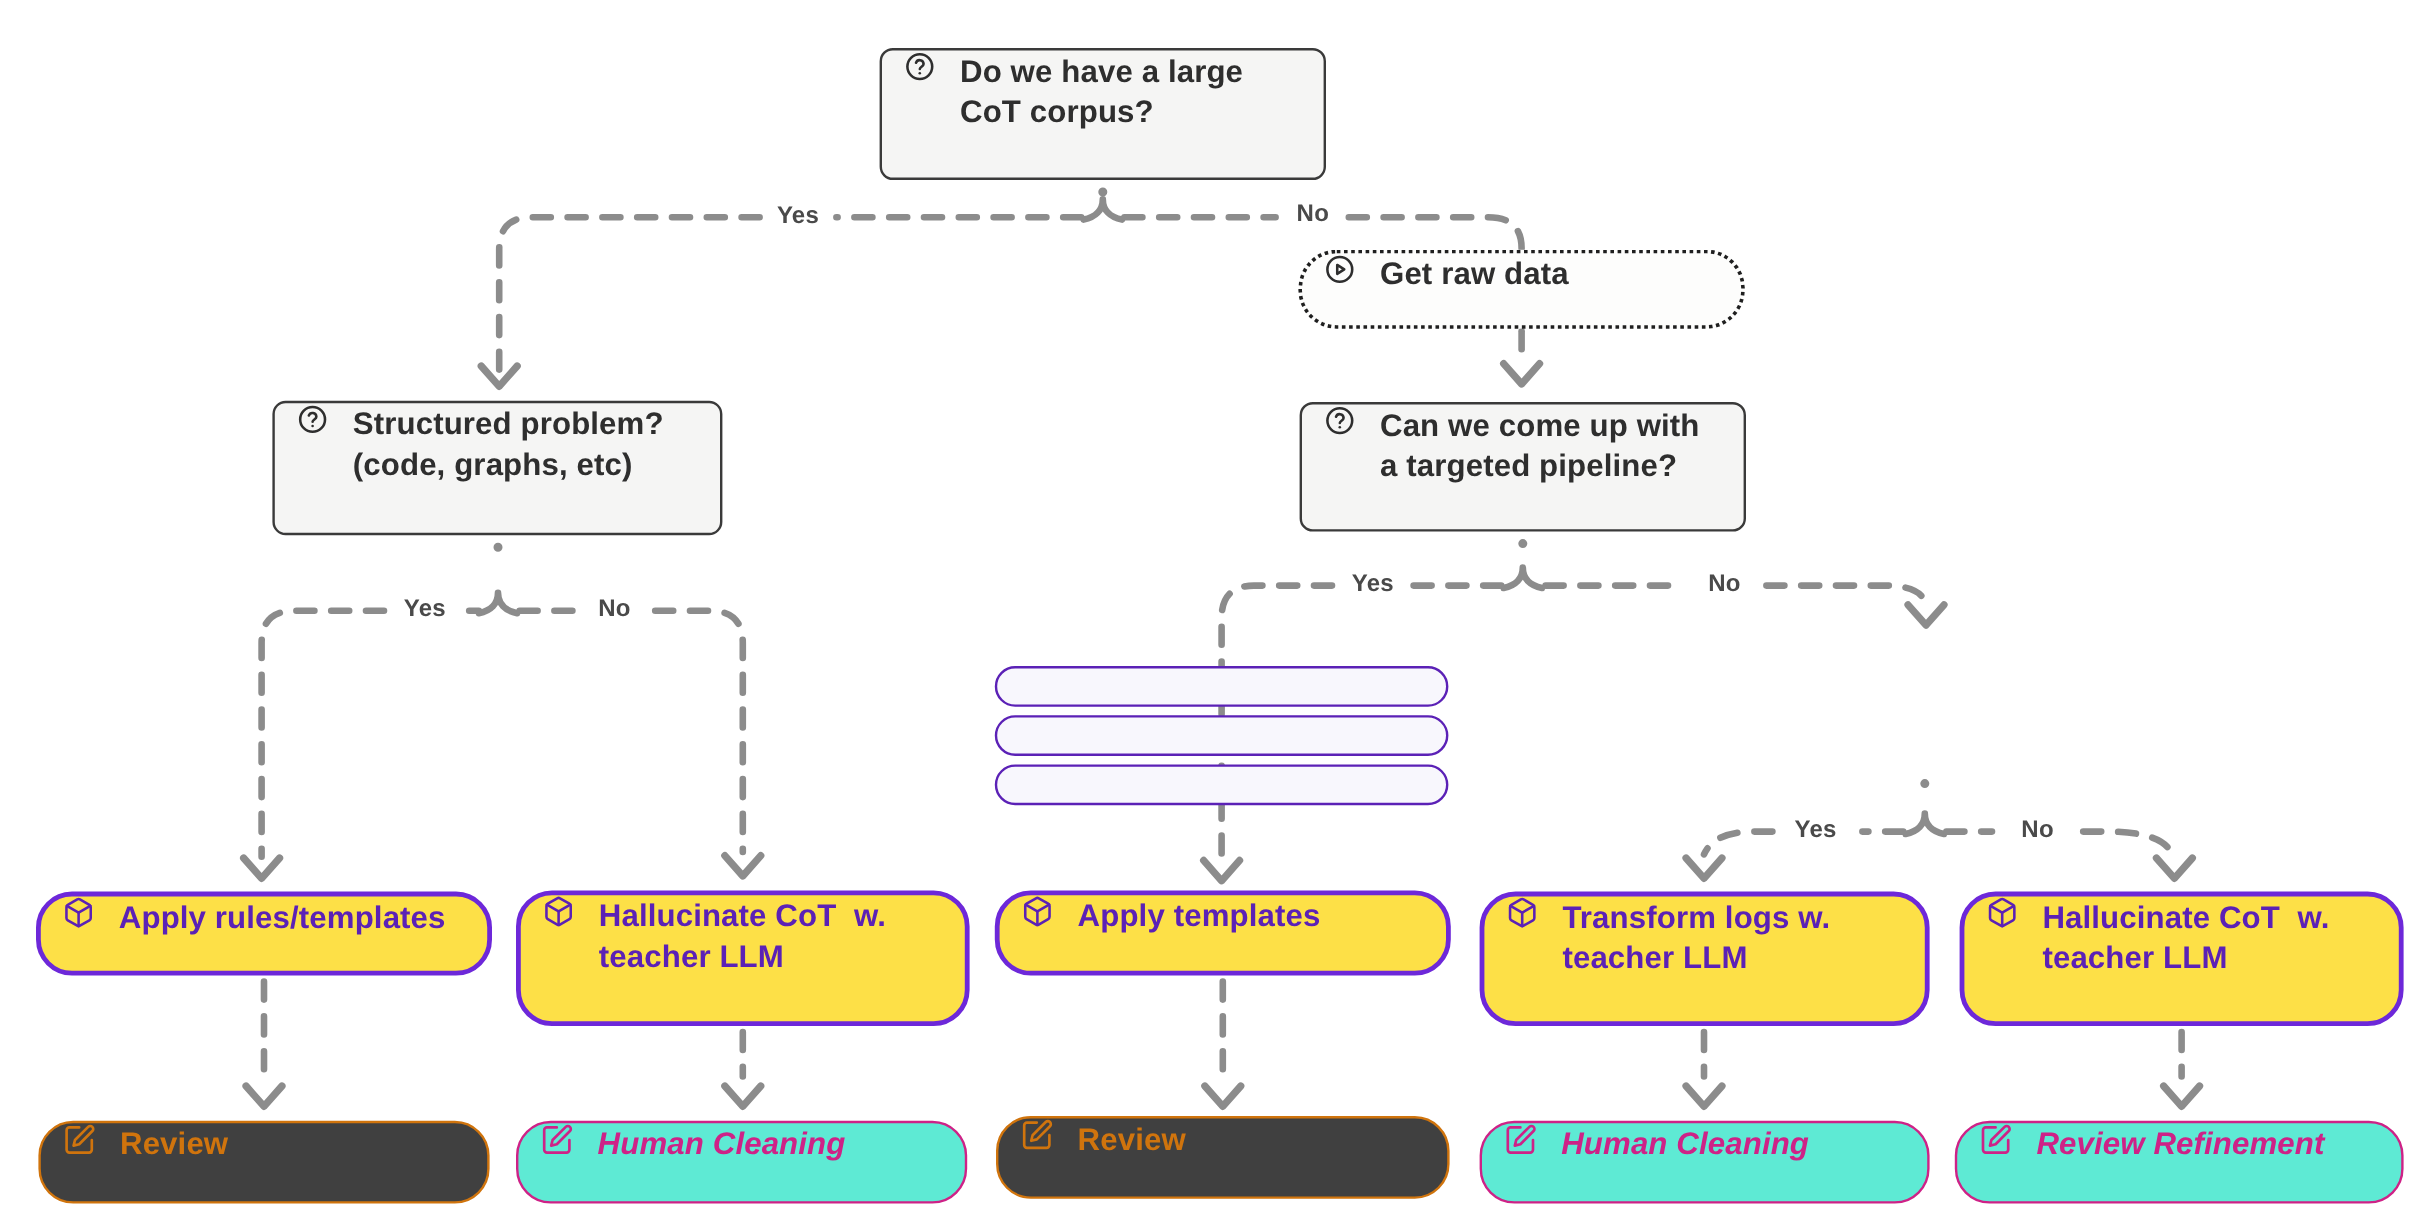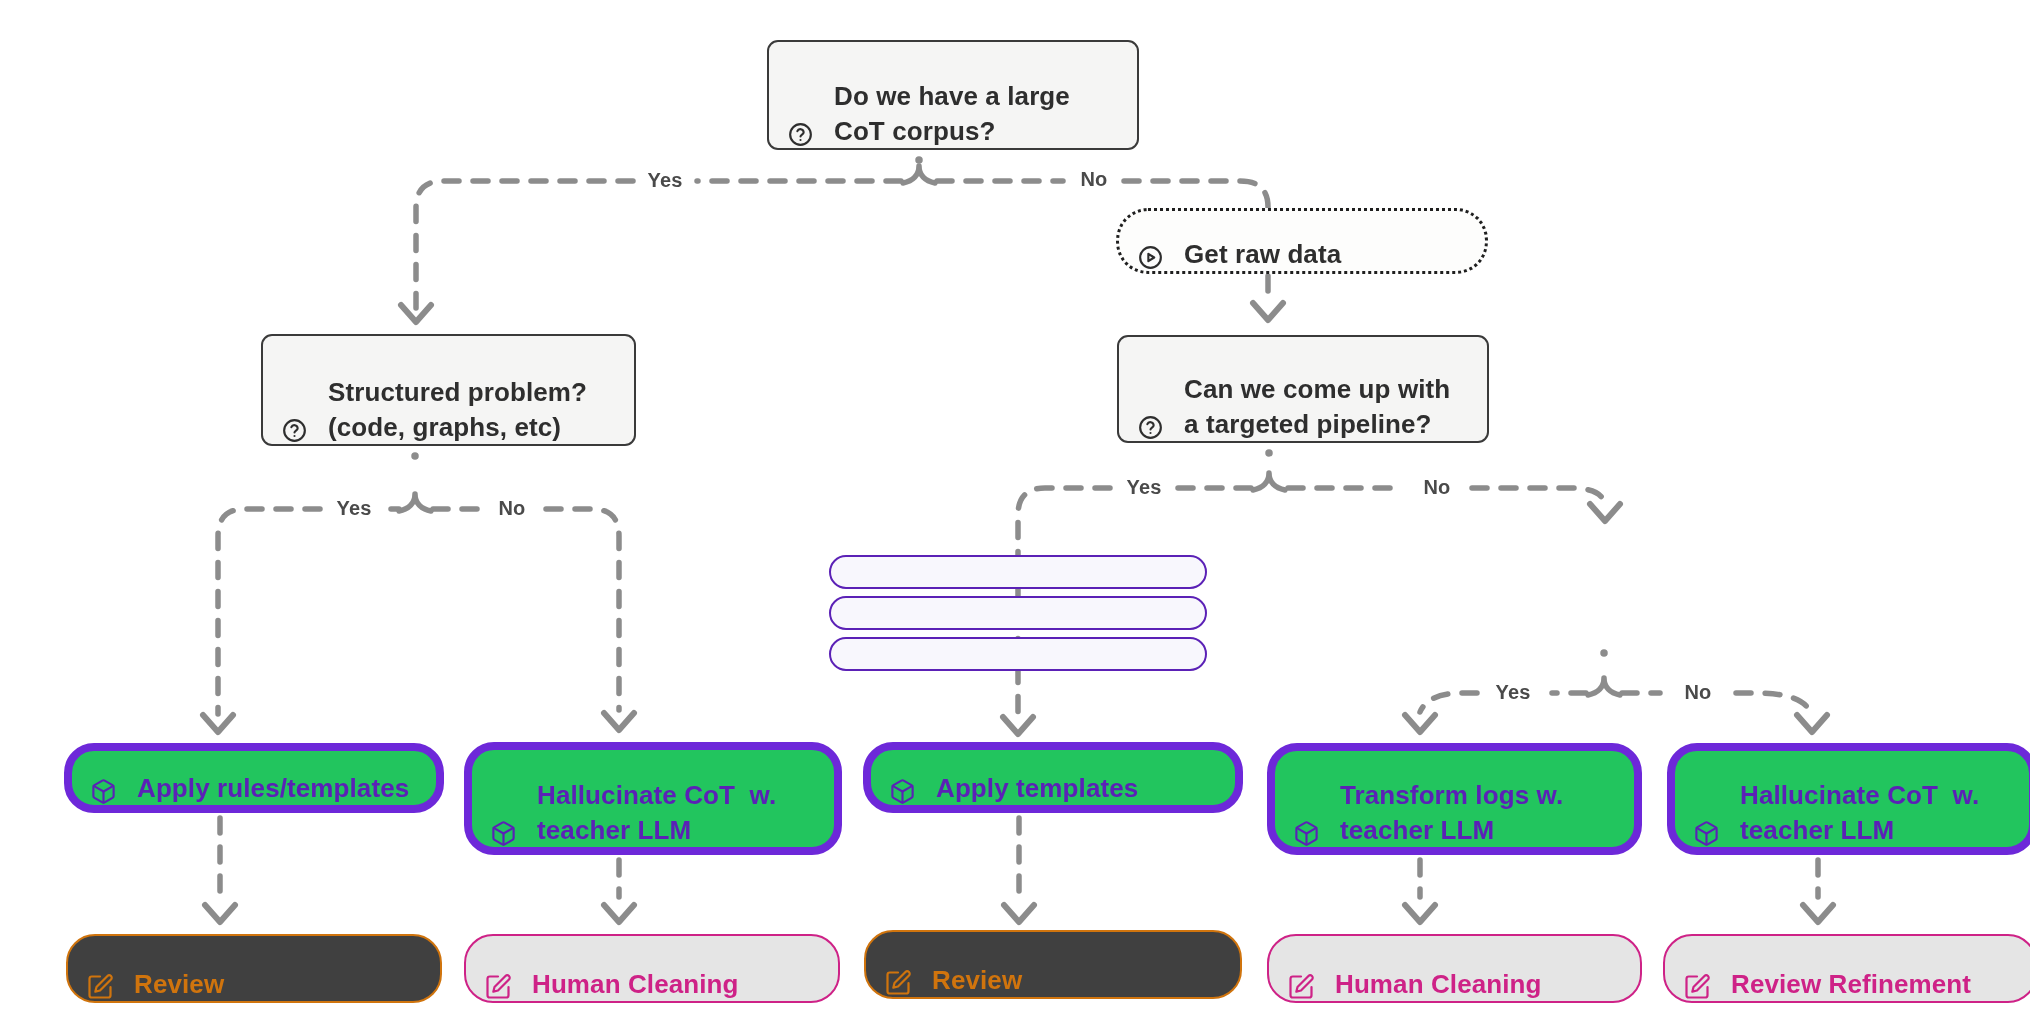--- a/index.html
+++ b/index.html
@@ -6,31 +6,31 @@
   .stage{
     position:relative;width:2030px;height:1016px;background:#ffffff;overflow:hidden;
     font-family:"Liberation Sans",sans-serif;font-weight:700;
   }
   svg.wires{position:absolute;left:0;top:0;z-index:1;}
   .dash{fill:none;stroke:#8c8c8c;stroke-width:5.5;stroke-dasharray:15 14;stroke-linecap:round;}
   .solid{fill:none;stroke:#8c8c8c;stroke-width:5.5;stroke-linecap:round;stroke-linejoin:round;}
   .arrow{fill:none;stroke:#8c8c8c;stroke-width:6;stroke-linecap:round;stroke-linejoin:round;}
   .dot{fill:none;stroke:#8c8c8c;stroke-width:7.5;stroke-linecap:round;}
   .node{
-    position:absolute;z-index:2;display:flex;align-items:flex-end;
-    padding:0 18px;gap:20px;box-sizing:border-box;background:#f5f5f4;margin-left:34px;
+    position:absolute;z-index:2;display:flex;align-items:flex-start;
+    padding:0 18px;gap:20px;box-sizing:border-box;background:#f5f5f4;
   }
   .node .nlabel{white-space:pre-wrap;font-size:26px;line-height:1.32;letter-spacing:.1px;}
   .icon{flex:0 0 auto;display:block;}
   .q{background:#f5f5f4;border:2.5px solid #3a3a3a;border-radius:11px;color:#2e2e2e;}
   .start{background:#fdfdfc;border:3px dotted #1f1f1f;border-radius:32px;color:#2e2e2e;}
-  .proc{background:#22c55e;border:8px solid #6d28d9;border-radius:30px;color:#5b21b6;}
+  .proc{background:#fde047;border:4px solid #6d28d9;border-radius:30px;color:#5b21b6;}
   .pill{position:absolute;z-index:2;background:#f8f7fd;border:2.5px solid #5b21b6;border-radius:17px;box-sizing:border-box;}
   .review{background:#404040;border:2.5px solid #d0740d;border-radius:29px;color:#d0740d;}
-  .human{background:#e5e5e5;border:2.5px solid #ce2287;border-radius:29px;color:#ce2287;}
+  .human{background:#5eead4;border:2.5px solid #ce2287;border-radius:29px;color:#ce2287;font-style:italic;}
   .elabel{
     position:absolute;z-index:3;transform:translate(-50%,-50%);
     color:#4a4a4a;font-size:20px;letter-spacing:.2px;
   }
   .defs{position:absolute;width:0;height:0;overflow:hidden;}
 </style>
 </head>
 <body>
 
 <svg class="defs" aria-hidden="true">

